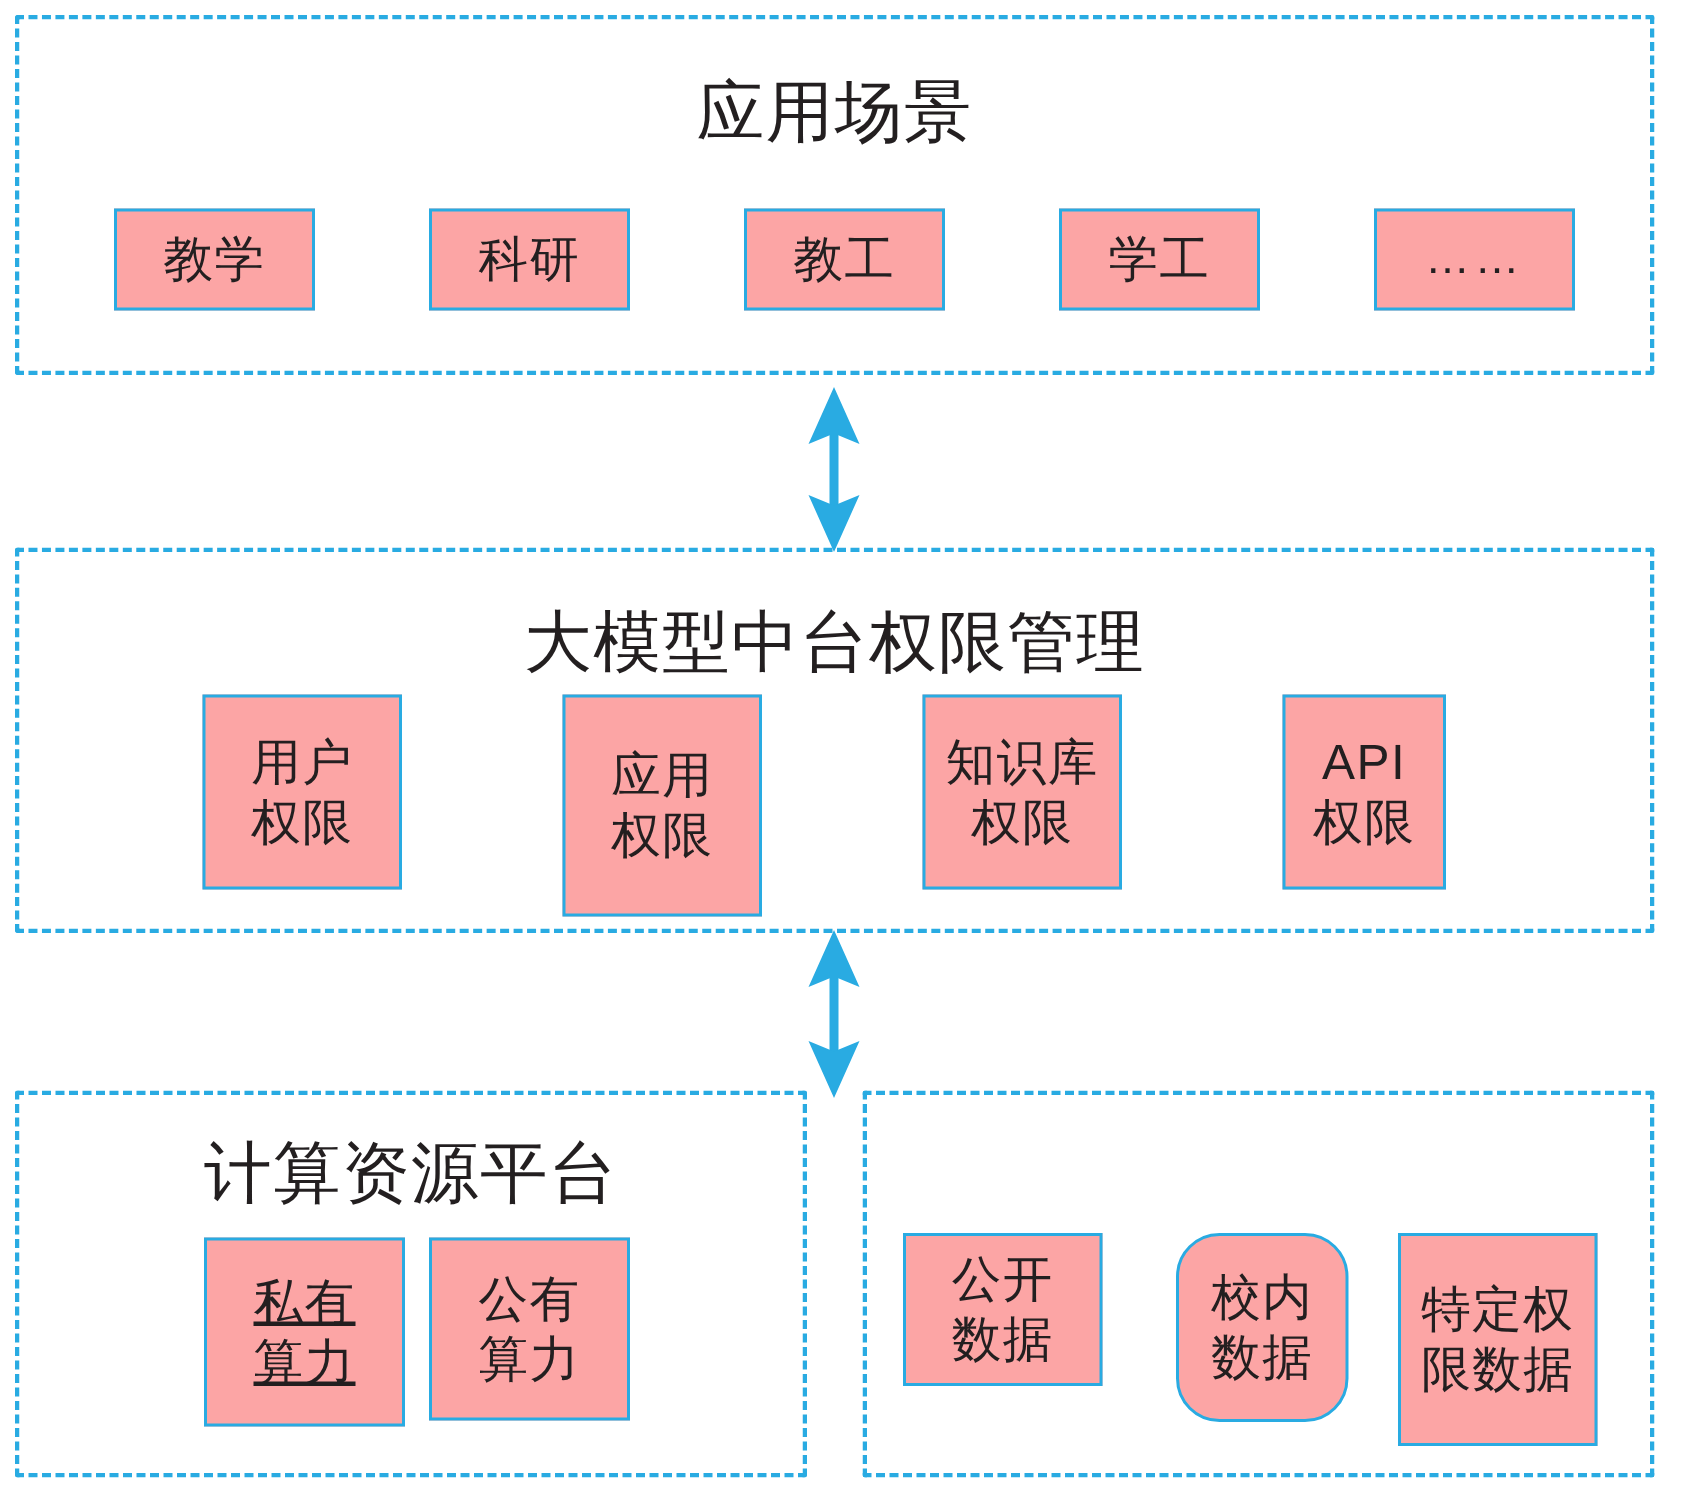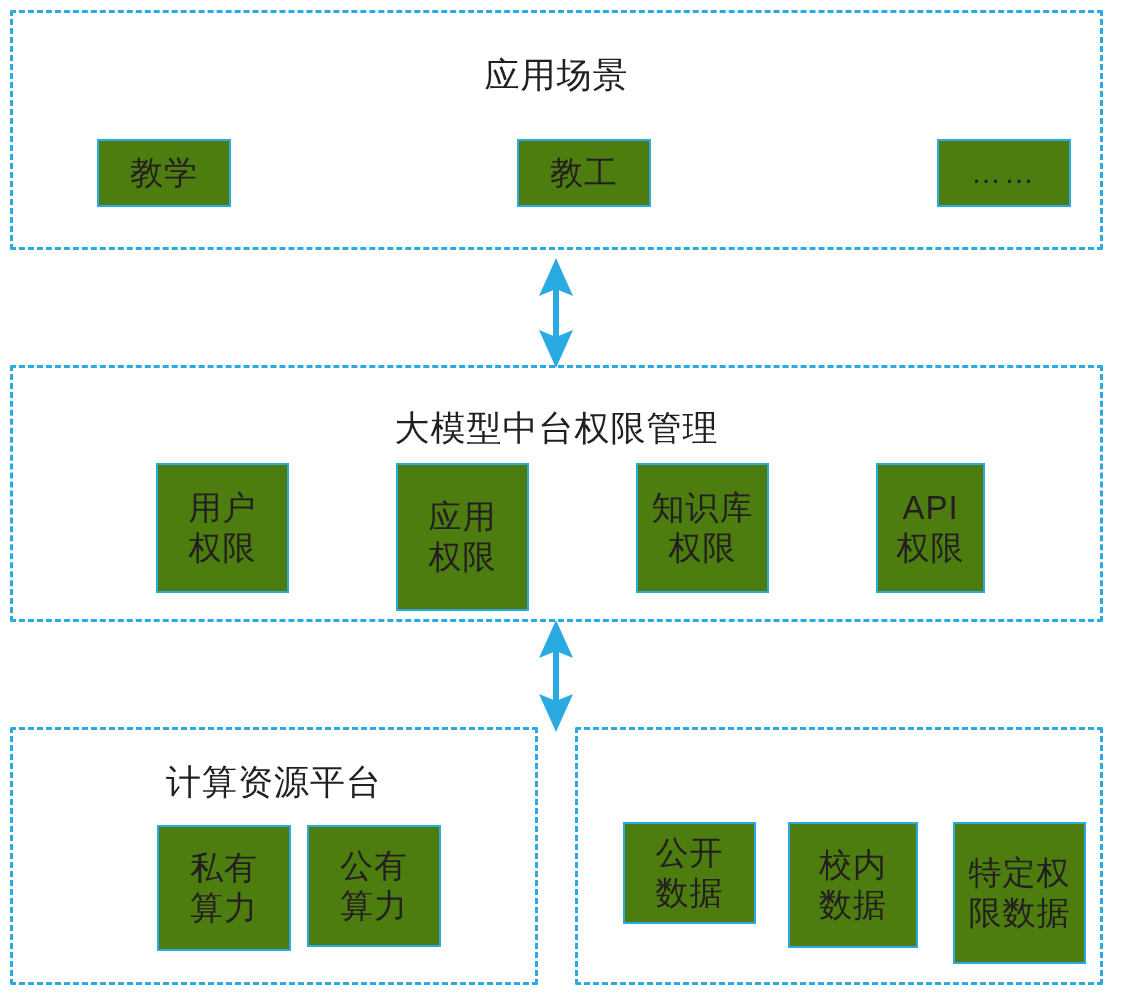--- a/index.html
+++ b/index.html
@@ -25,64 +25,65 @@
     border: 3px dashed #29ABE2;
     box-sizing: border-box;
     background: transparent;
     border-radius: 2px;
   }
   .panel-title {
     position: absolute;
     left: 0;
     right: 0;
     text-align: center;
-    font-size: 35px;
+    font-size: 45px;
     line-height: 40px;
     letter-spacing: 1px;
     color: #231f20;
     white-space: nowrap;
   }
 
   
   .node {
     position: absolute;
     box-sizing: border-box;
     border: 2px solid #29ABE2;
-    background: #4d7c0f;
+    background: #fca5a5;
     display: flex;
     align-items: center;
     justify-content: center;
     text-align: center;
     color: #231f20;
     font-size: 33px;
     line-height: 40px;
     letter-spacing: 1px;
     white-space: pre-line;
-    margin-left: 21px;
   }
   .node.dots {
     font-size: 30px;
     letter-spacing: 3px;
   }
 
   
   .arrow {
     position: absolute;
   }
 </style>
 </head>
 <body>
 
 <div id="canvas">
 
   <div class="panel" style="left:10px; top:10px; width:1093px; height:240px;"></div>
   <div class="panel-title" style="left:10px; width:1093px; top:55px;">应用场景</div>
 
   <div class="node" style="left:76px; top:139px; width:134px; height:68px;">教学</div>
+  <div class="node" style="left:286px; top:139px; width:134px; height:68px;">科研</div>
   <div class="node" style="left:496px; top:139px; width:134px; height:68px;">教工</div>
+  <div class="node" style="left:706px; top:139px; width:134px; height:68px;">学工</div>
   <div class="node dots" style="left:916px; top:139px; width:134px; height:68px;">……</div>
 
   <svg class="arrow" style="left:532px; top:258px; width:48px; height:110px;" viewBox="0 0 48 110" xmlns="http://www.w3.org/2000/svg">
     <polygon points="24,0 41,38 24,31 7,38" fill="#29ABE2"></polygon>
     <rect x="21" y="28" width="6" height="54" fill="#29ABE2"></rect>
     <polygon points="24,110 41,72 24,79 7,72" fill="#29ABE2"></polygon>
   </svg>
 
   <div class="panel" style="left:10px; top:365px; width:1093px; height:257px;"></div>
   <div class="panel-title" style="left:10px; width:1093px; top:408px;">大模型中台权限管理</div>
@@ -98,27 +99,27 @@
 
   <svg class="arrow" style="left:532px; top:620px; width:48px; height:112px;" viewBox="0 0 48 112" xmlns="http://www.w3.org/2000/svg">
     <polygon points="24,0 41,38 24,31 7,38" fill="#29ABE2"></polygon>
     <rect x="21" y="28" width="6" height="56" fill="#29ABE2"></rect>
     <polygon points="24,112 41,74 24,81 7,74" fill="#29ABE2"></polygon>
   </svg>
 
   <div class="panel" style="left:10px; top:727px; width:528px; height:258px;"></div>
   <div class="panel-title" style="left:10px; width:528px; top:762px;">计算资源平台</div>
 
-  <div class="node" style="left:136px; top:825px; width:134px; height:126px;">私有
+  <div class="node" style="left:136px; top:825px; width:134px; height:126px;text-decoration:underline;">私有
 算力</div>
   <div class="node" style="left:286px; top:825px; width:134px; height:122px;">公有
 算力</div>
 
   <div class="panel" style="left:575px; top:727px; width:528px; height:258px;"></div>
 
   <div class="node" style="left:602px; top:822px; width:133px; height:102px;">公开
 数据</div>
-  <div class="node" style="left:767px; top:822px; width:130px; height:126px;">校内
+  <div class="node" style="left:784px; top:822px; width:115px; height:126px;border-radius:29px;">校内
 数据</div>
   <div class="node" style="left:932px; top:822px; width:133px; height:142px;">特定权
 限数据</div>
 
 </div>
 
 </body></html>

